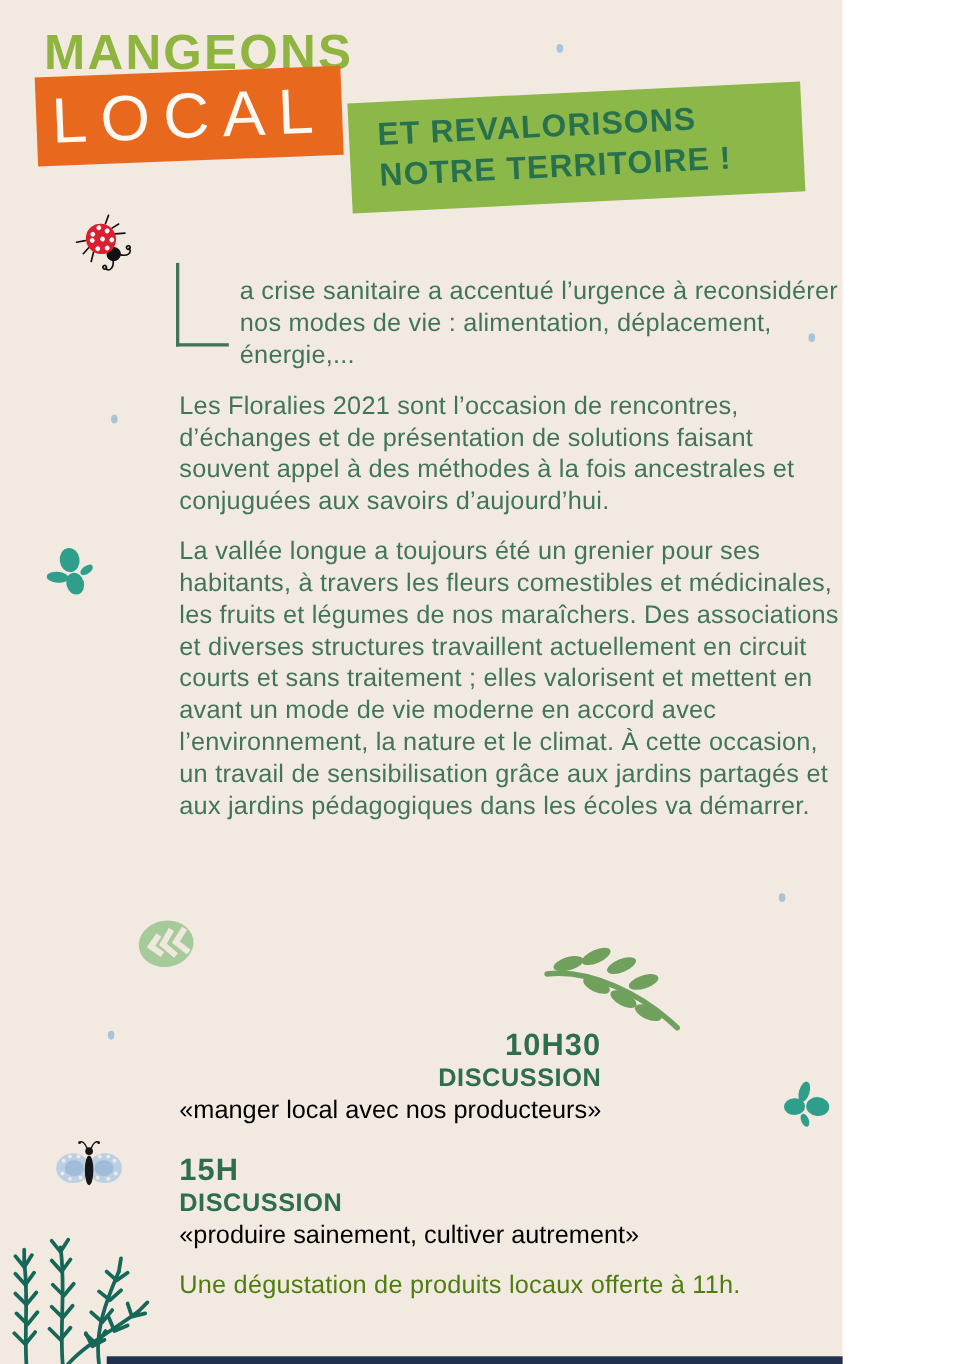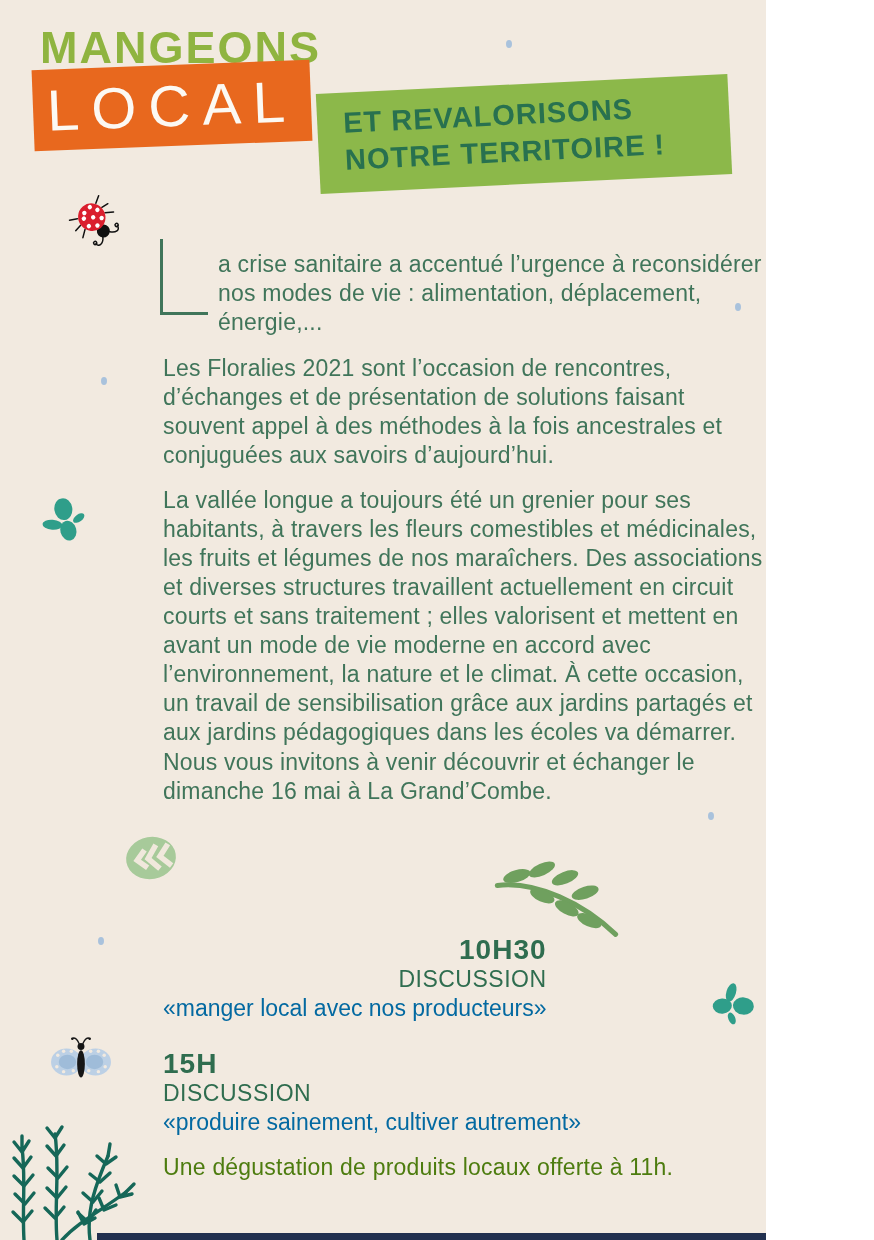--- a/index.html
+++ b/index.html
@@ -47,22 +47,22 @@
   .dropcap{
     position:absolute;left:160px;top:239px;width:45px;height:73px;
     border-left:3px solid #40755a;border-bottom:3px solid #40755a;
   }
   .hidden-label{position:absolute;width:1px;height:1px;overflow:hidden;clip:rect(0 0 0 0);}
   
   .sched{position:absolute;left:163px;}
   .s1{top:934px;text-align:right;}
   .s2{top:1048px;}
   .sched-time{font-size:28px;font-weight:bold;line-height:31px;letter-spacing:1px;color:#2f6d4f;}
-  .sched-label{font-size:23px;font-weight:normal;line-height:28px;letter-spacing:0.5px;color:#2f6d4f;}
-  .sched-topic{font-size:23px;line-height:31px;color:#0369a1;}
+  .sched-label{font-size:23px;font-weight:bold;line-height:28px;letter-spacing:0.5px;color:#2f6d4f;}
+  .sched-topic{font-size:23px;line-height:31px;color:#000000;}
   .footer-note{
     position:absolute;left:163px;top:1154px;
     font-size:23px;color:#4d7c0f;letter-spacing:0.2px;
   }
   
   .deco{position:absolute;}
   .dot{
     position:absolute;width:6px;height:8px;border-radius:50%;
     background:#a9c2dc;
   }
@@ -192,22 +192,20 @@
       <ellipse cx="24" cy="8" rx="4.5" ry="8"></ellipse>
       <ellipse cx="14" cy="20" rx="8.5" ry="4.5" transform="rotate(-35 14 20)"></ellipse>
       <ellipse cx="36" cy="27" rx="8.5" ry="4.5" transform="rotate(30 36 27)"></ellipse>
       <ellipse cx="12" cy="40" rx="9" ry="5" transform="rotate(-28 12 40)"></ellipse>
       <ellipse cx="36" cy="50" rx="9" ry="5" transform="rotate(24 36 50)"></ellipse>
       <ellipse cx="13" cy="60" rx="9.5" ry="5" transform="rotate(-22 13 60)"></ellipse>
       <ellipse cx="35" cy="70" rx="9.5" ry="5" transform="rotate(18 35 70)"></ellipse>
     </g>
   </svg>
 
-  <div class="para p-invite">Nous vous invitons à venir découvrir et échanger le
-dimanche 16 mai à La Grand’Combe.</div>
 
   <svg class="deco" style="left:124px;top:834px;transform:rotate(-10deg);" width="54" height="48" viewBox="0 0 54 48">
     <ellipse cx="27" cy="24" rx="25" ry="21" fill="#a7ca9a"></ellipse>
     <g stroke="#f0e8dc" stroke-width="5.5" fill="none" stroke-linejoin="miter">
       <path d="M22,15 L13,24 L22,33"></path>
       <path d="M34,12 L24,24 L34,36"></path>
       <path d="M46,13 L36,24 L46,35"></path>
     </g>
   </svg>
 

